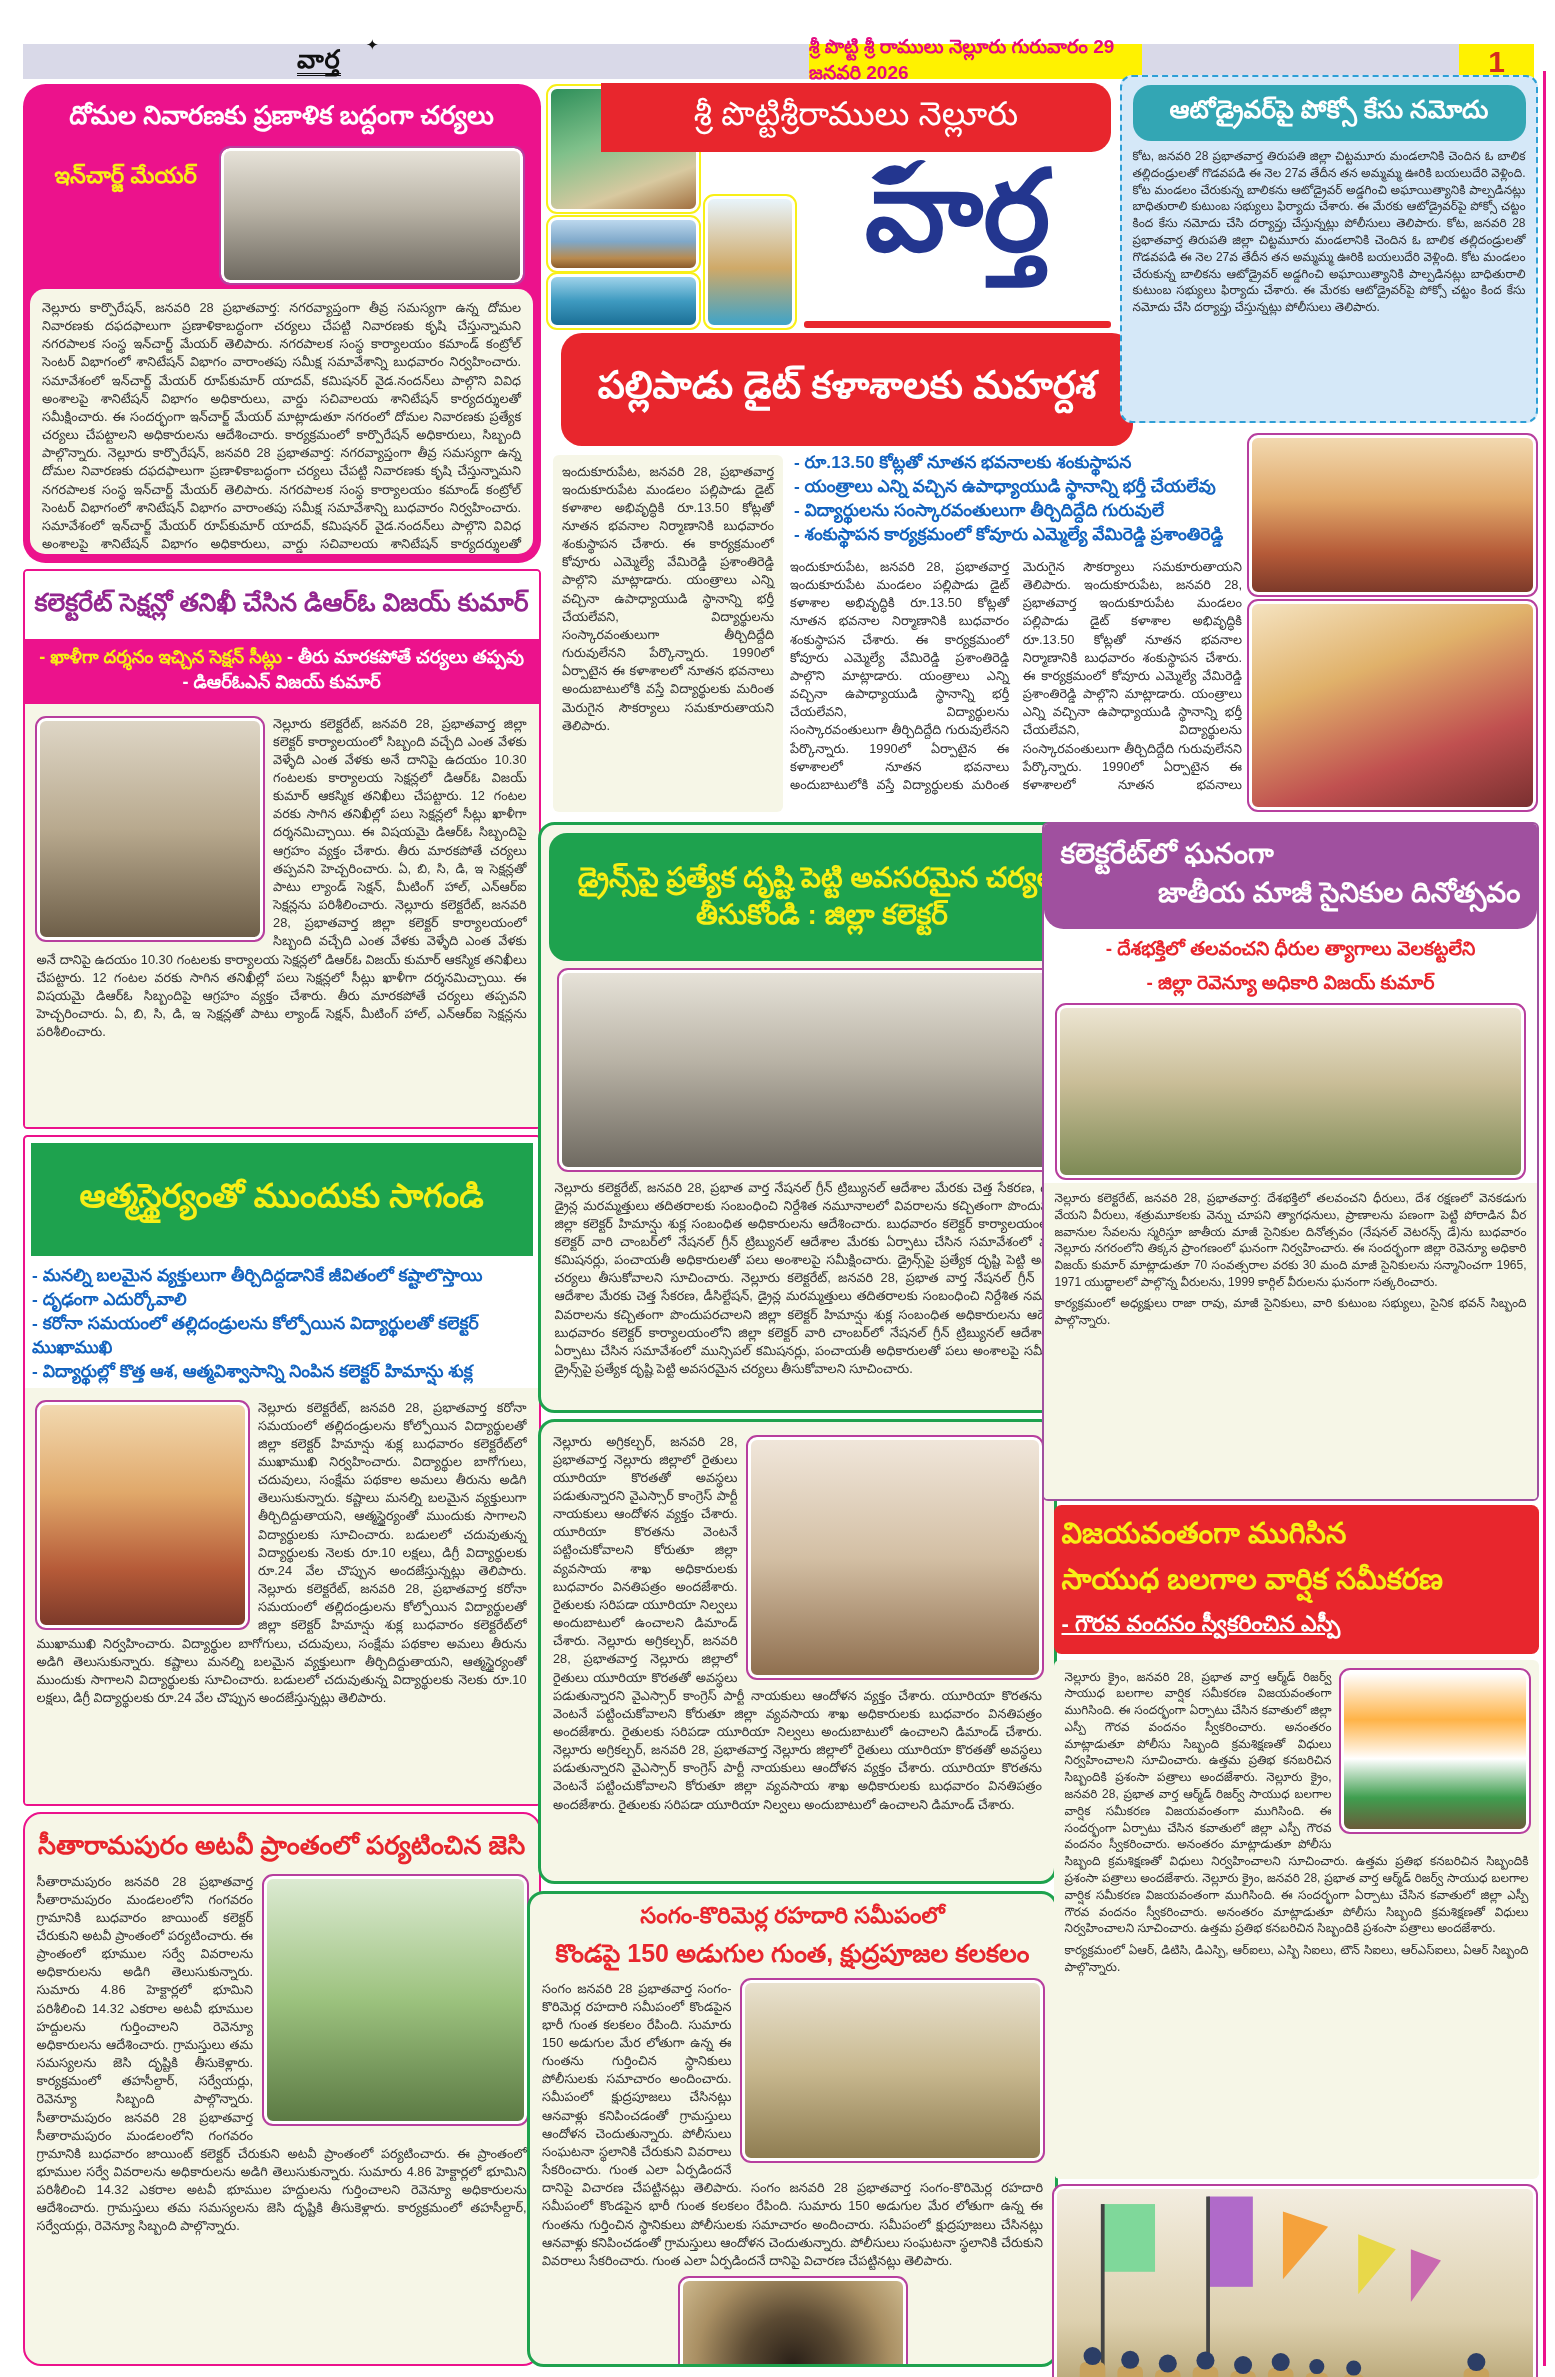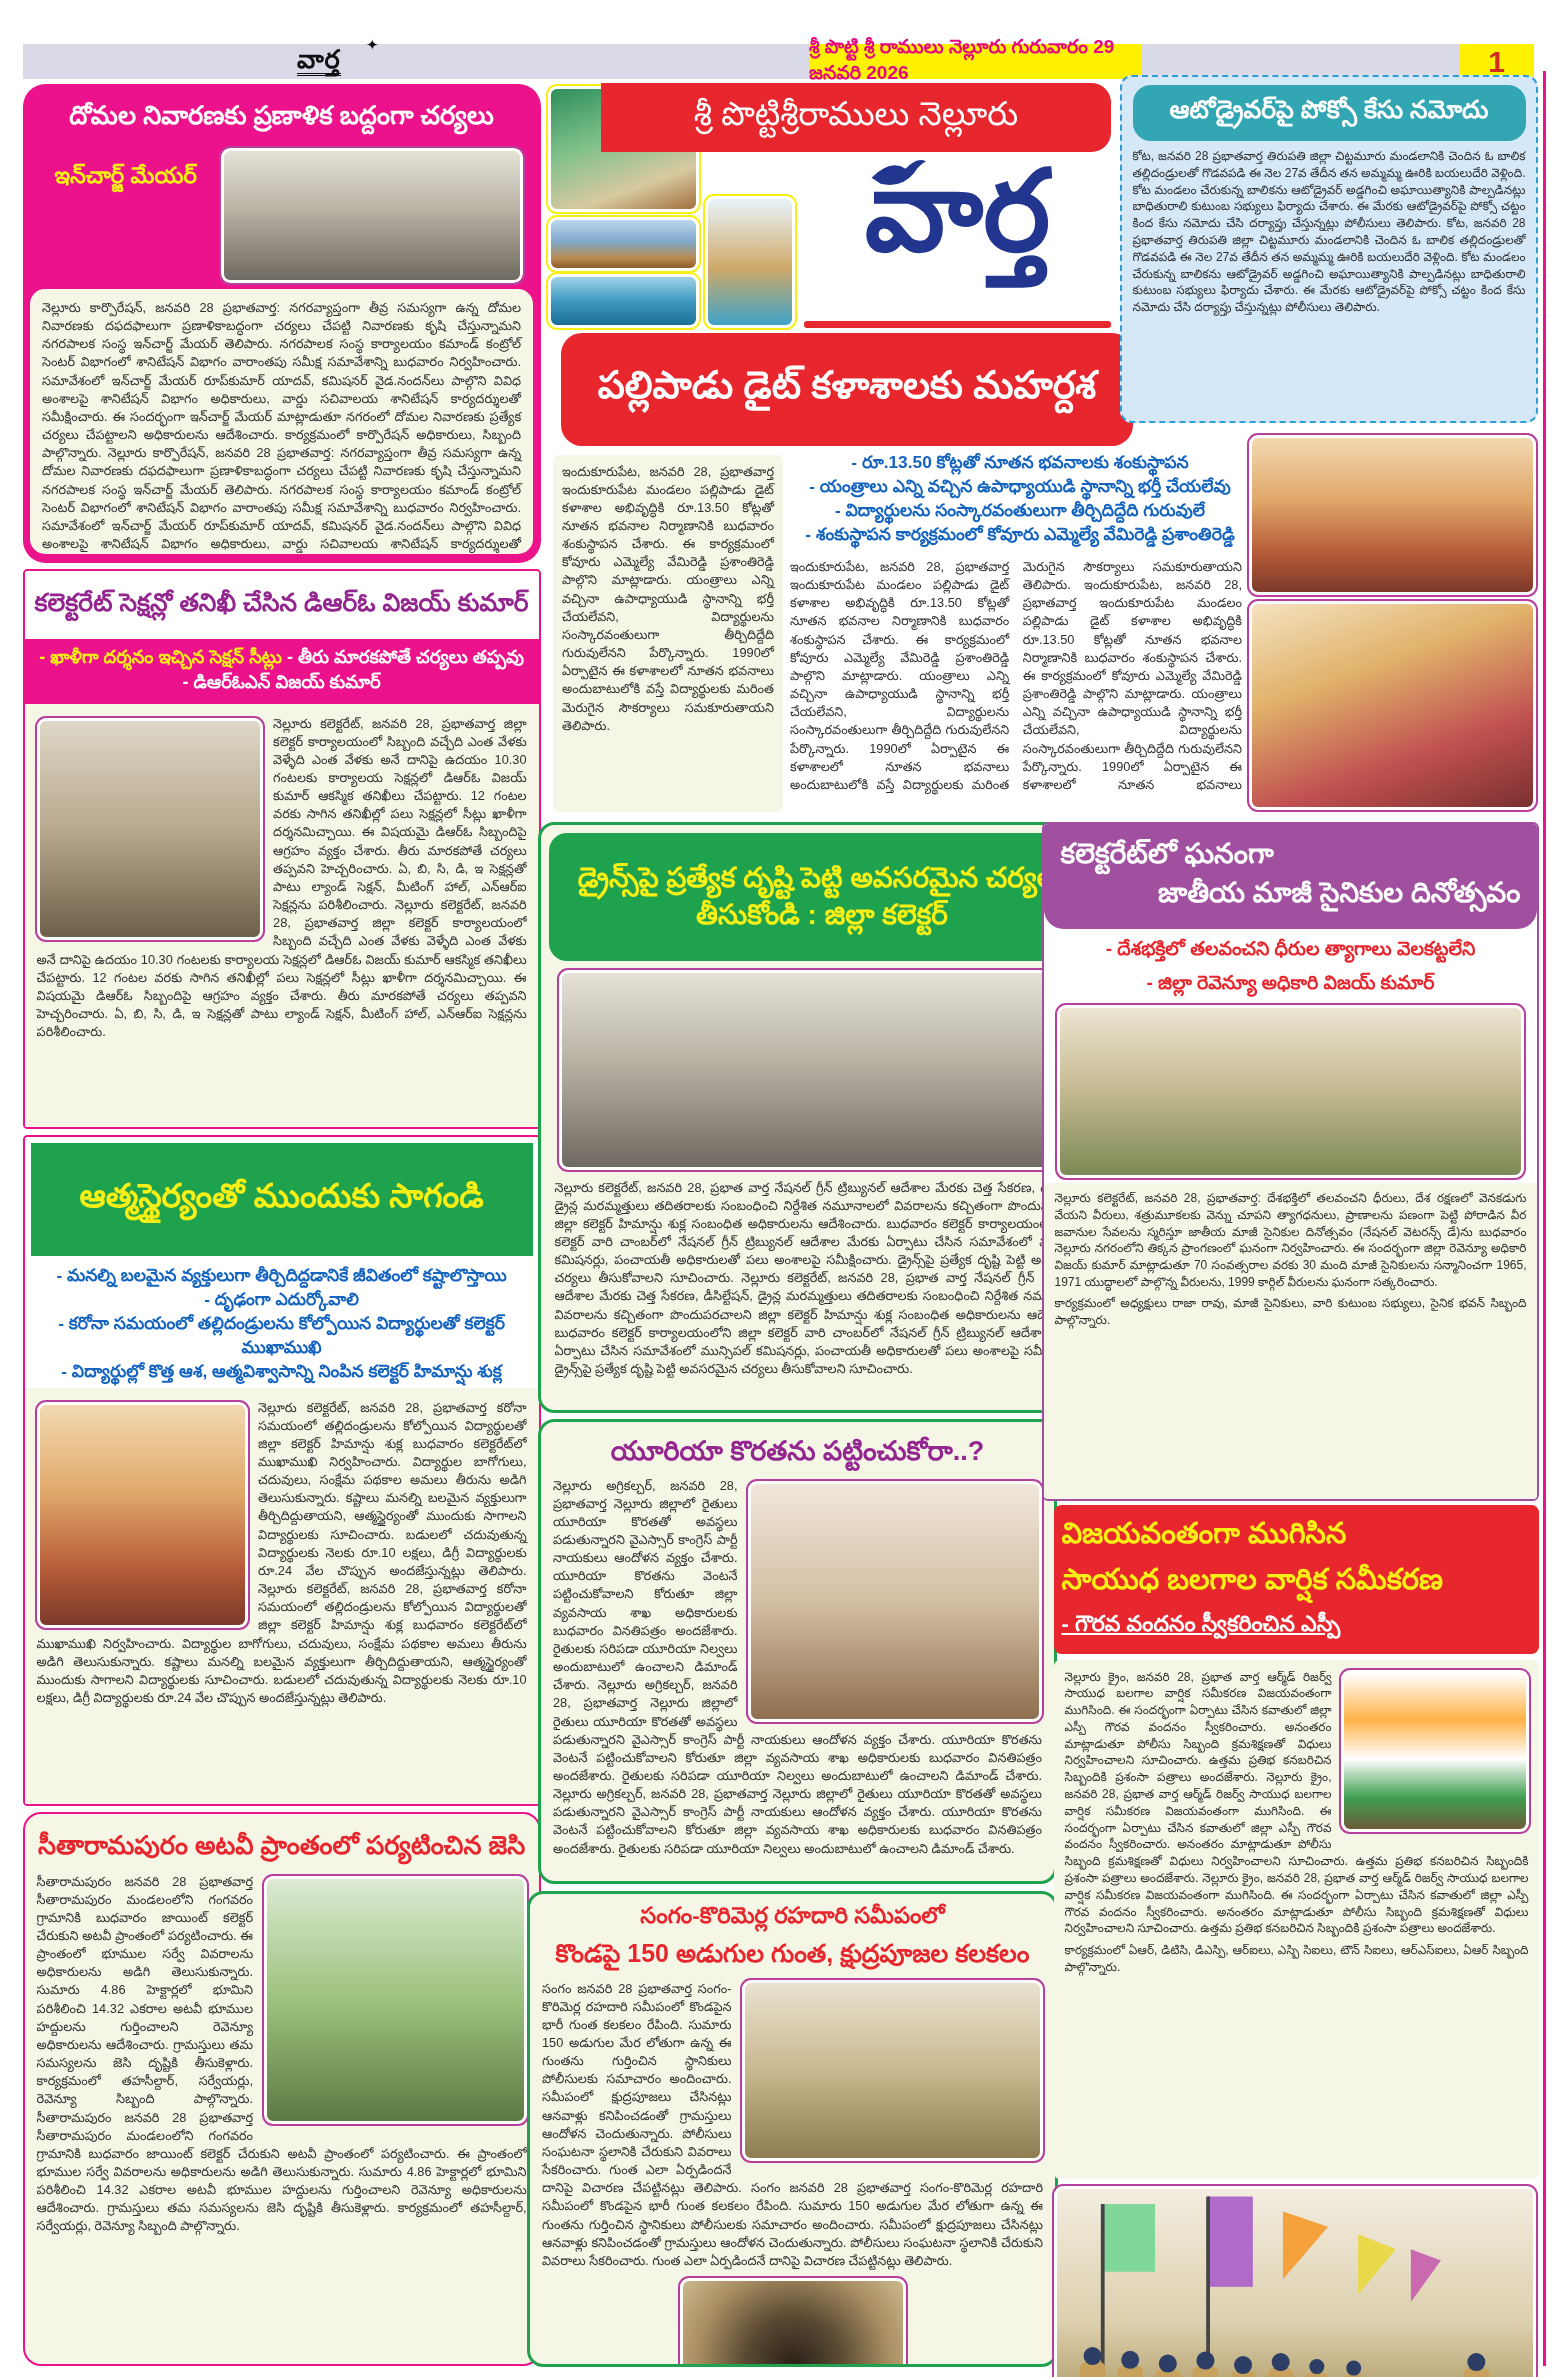--- a/index.html
+++ b/index.html
@@ -31,21 +31,21 @@
   .ph-flag { background:linear-gradient(180deg,#ffffff 0%,#ffb347 30%,#ffffff 55%,#3f9e4f 80%,#6b5b3a 100%); }
   .ph-march { background:linear-gradient(180deg,#f3ede0 0%,#ddd0ae 45%,#b3a06e 70%,#7f9a57 100%); }
   .headline-band { display:flex; align-items:center; justify-content:center; text-align:center; font-weight:bold; }
   .rounded { border-radius:18px; }
   .greenbox { background:#1ea24e; color:#f8ef17; }
   .redbox { background:#e8262d; color:#fff; }
   .purplebox { background:#a0509f; color:#fff; }
   .tealbox { background:#33a6b4; color:#fff; }
   .pinkwrap { background:#ec128c; }
   .cream { background:#f6f6e7; }
-  .blue-bullets div { color:#1464c0; font-weight:bold; text-align:center; }
+  .blue-bullets div { color:#1464c0; font-weight:bold; text-align:left; }
   .red-sub { color:#e8262d; font-weight:bold; text-align:center; }
   .body-txt { font-size:12.8px; line-height:1.42; }
   .sm { font-size:12px; line-height:1.4; }
 </style>
 </head>
 <body>
 
 <div id="page">
 
   <div class="abs strip" style="left:22.6px; top:44px; width:1510px; height:35px;"></div>
@@ -131,21 +131,20 @@
   <div class="abs photo ph-event" style="left:1249px; top:435px; width:287px; height:160px;"></div>
   <div class="abs photo ph-garland" style="left:1249px; top:601px; width:287px; height:209px;"></div>
 
   <div class="abs" style="left:538px; top:822px; width:568px; height:591px; border:3px solid #1ea24e; border-radius:16.6px; background:#f6f6e7; overflow:hidden; padding:7.5px;">
     <div class="greenbox headline-band rounded" style="height:128px; font-size:28px; line-height:1.3; padding:0 18px;">డ్రైన్స్‌పై ప్రత్యేక దృష్టి పెట్టి అవసరమైన చర్యలు తీసుకోండి : జిల్లా కలెక్టర్</div>
     <div class="photo ph-meeting" style="width:527px; height:200px; margin:9px auto 7.5px auto;"></div>
     <div class="jt body-txt" style="padding:1.5px 6px;">నెల్లూరు కలెక్టరేట్, జనవరి 28, ప్రభాత వార్త నేషనల్ గ్రీన్ ట్రిబ్యునల్ ఆదేశాల మేరకు చెత్త సేకరణ, డీసిల్టేషన్, డ్రైన్ల మరమ్మత్తులు తదితరాలకు సంబంధించి నిర్దేశిత నమూనాలలో వివరాలను కచ్చితంగా పొందుపరచాలని జిల్లా కలెక్టర్ హిమాన్షు శుక్ల సంబంధిత అధికారులను ఆదేశించారు. బుధవారం కలెక్టర్ కార్యాలయంలోని జిల్లా కలెక్టర్ వారి చాంబర్‌లో నేషనల్ గ్రీన్ ట్రిబ్యునల్ ఆదేశాల మేరకు ఏర్పాటు చేసిన సమావేశంలో మున్సిపల్ కమిషనర్లు, పంచాయతీ అధికారులతో పలు అంశాలపై సమీక్షించారు. డ్రైన్స్‌పై ప్రత్యేక దృష్టి పెట్టి అవసరమైన చర్యలు తీసుకోవాలని సూచించారు. నెల్లూరు కలెక్టరేట్, జనవరి 28, ప్రభాత వార్త నేషనల్ గ్రీన్ ట్రిబ్యునల్ ఆదేశాల మేరకు చెత్త సేకరణ, డీసిల్టేషన్, డ్రైన్ల మరమ్మత్తులు తదితరాలకు సంబంధించి నిర్దేశిత నమూనాలలో వివరాలను కచ్చితంగా పొందుపరచాలని జిల్లా కలెక్టర్ హిమాన్షు శుక్ల సంబంధిత అధికారులను ఆదేశించారు. బుధవారం కలెక్టర్ కార్యాలయంలోని జిల్లా కలెక్టర్ వారి చాంబర్‌లో నేషనల్ గ్రీన్ ట్రిబ్యునల్ ఆదేశాల మేరకు ఏర్పాటు చేసిన సమావేశంలో మున్సిపల్ కమిషనర్లు, పంచాయతీ అధికారులతో పలు అంశాలపై సమీక్షించారు. డ్రైన్స్‌పై ప్రత్యేక దృష్టి పెట్టి అవసరమైన చర్యలు తీసుకోవాలని సూచించారు.</div>
   </div>
 
   <div class="abs" style="left:538px; top:1419px; width:519px; height:465px; border:3px solid #1ea24e; border-radius:16.6px; background:#f6f6e7; overflow:hidden; padding:10.5px 12px;">
-    <div class="headline-band" style="height:44px; color:#93278f; font-size:27px;">యూరియా కొరతను పట్టించుకోరా..?</div>
     <div class="photo ph-memo" style="float:right; width:294px; height:241px; margin:4.5px 0 6px 10.5px;"></div>
     <div class="jt body-txt">నెల్లూరు అగ్రికల్చర్, జనవరి 28, ప్రభాతవార్త నెల్లూరు జిల్లాలో రైతులు యూరియా కొరతతో అవస్థలు పడుతున్నారని వైఎస్సార్ కాంగ్రెస్ పార్టీ నాయకులు ఆందోళన వ్యక్తం చేశారు. యూరియా కొరతను వెంటనే పట్టించుకోవాలని కోరుతూ జిల్లా వ్యవసాయ శాఖ అధికారులకు బుధవారం వినతిపత్రం అందజేశారు. రైతులకు సరిపడా యూరియా నిల్వలు అందుబాటులో ఉంచాలని డిమాండ్ చేశారు. నెల్లూరు అగ్రికల్చర్, జనవరి 28, ప్రభాతవార్త నెల్లూరు జిల్లాలో రైతులు యూరియా కొరతతో అవస్థలు పడుతున్నారని వైఎస్సార్ కాంగ్రెస్ పార్టీ నాయకులు ఆందోళన వ్యక్తం చేశారు. యూరియా కొరతను వెంటనే పట్టించుకోవాలని కోరుతూ జిల్లా వ్యవసాయ శాఖ అధికారులకు బుధవారం వినతిపత్రం అందజేశారు. రైతులకు సరిపడా యూరియా నిల్వలు అందుబాటులో ఉంచాలని డిమాండ్ చేశారు. నెల్లూరు అగ్రికల్చర్, జనవరి 28, ప్రభాతవార్త నెల్లూరు జిల్లాలో రైతులు యూరియా కొరతతో అవస్థలు పడుతున్నారని వైఎస్సార్ కాంగ్రెస్ పార్టీ నాయకులు ఆందోళన వ్యక్తం చేశారు. యూరియా కొరతను వెంటనే పట్టించుకోవాలని కోరుతూ జిల్లా వ్యవసాయ శాఖ అధికారులకు బుధవారం వినతిపత్రం అందజేశారు. రైతులకు సరిపడా యూరియా నిల్వలు అందుబాటులో ఉంచాలని డిమాండ్ చేశారు.</div>
   </div>
 
   <div class="abs" style="left:527px; top:1891px; width:531px; height:476px; border:3px solid #1ea24e; border-radius:16.6px; background:#f6f6e7; overflow:hidden; padding:9px 12px;">
     <div style="text-align:center; color:#e8262d; font-weight:bold; font-size:22.6px;">సంగం-కొరిమెర్ల రహదారి సమీపంలో</div>
     <div style="text-align:center; color:#e8262d; font-weight:bold; font-size:25px; margin-top:4.5px;">కొండపై 150 అడుగుల గుంత, క్షుద్రపూజల కలకలం</div>
     <div class="photo ph-police" style="float:right; width:301px; height:181px; margin:6px 0 6px 10.5px;"></div>
     <div class="jt body-txt" style="margin-top:6px;">సంగం జనవరి 28 ప్రభాతవార్త సంగం-కొరిమెర్ల రహదారి సమీపంలో కొండపైన భారీ గుంత కలకలం రేపింది. సుమారు 150 అడుగుల మేర లోతుగా ఉన్న ఈ గుంతను గుర్తించిన స్థానికులు పోలీసులకు సమాచారం అందించారు. సమీపంలో క్షుద్రపూజలు చేసినట్లు ఆనవాళ్లు కనిపించడంతో గ్రామస్తులు ఆందోళన చెందుతున్నారు. పోలీసులు సంఘటనా స్థలానికి చేరుకుని వివరాలు సేకరించారు. గుంత ఎలా ఏర్పడిందనే దానిపై విచారణ చేపట్టినట్లు తెలిపారు. సంగం జనవరి 28 ప్రభాతవార్త సంగం-కొరిమెర్ల రహదారి సమీపంలో కొండపైన భారీ గుంత కలకలం రేపింది. సుమారు 150 అడుగుల మేర లోతుగా ఉన్న ఈ గుంతను గుర్తించిన స్థానికులు పోలీసులకు సమాచారం అందించారు. సమీపంలో క్షుద్రపూజలు చేసినట్లు ఆనవాళ్లు కనిపించడంతో గ్రామస్తులు ఆందోళన చెందుతున్నారు. పోలీసులు సంఘటనా స్థలానికి చేరుకుని వివరాలు సేకరించారు. గుంత ఎలా ఏర్పడిందనే దానిపై విచారణ చేపట్టినట్లు తెలిపారు.</div>
     <div class="photo ph-pit" style="width:226px; height:158px; margin:7.5px auto 0 auto;"></div>

